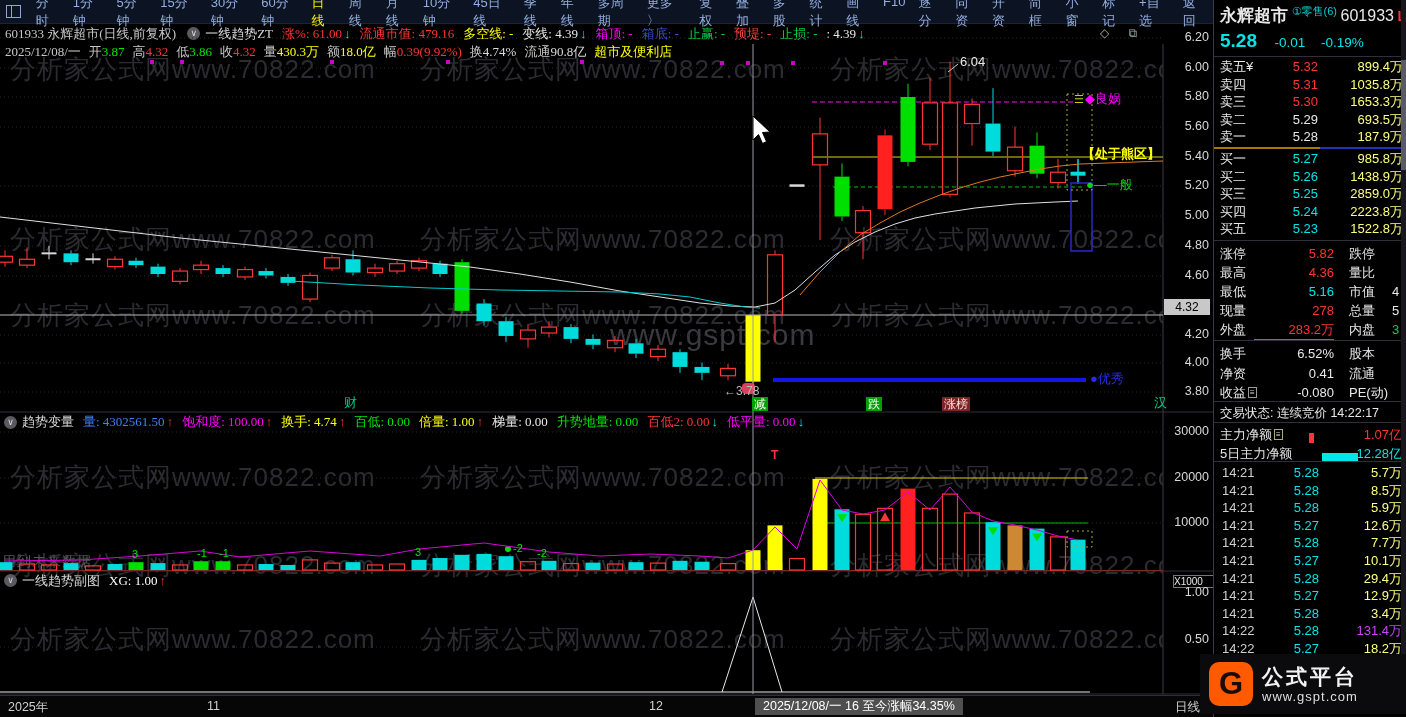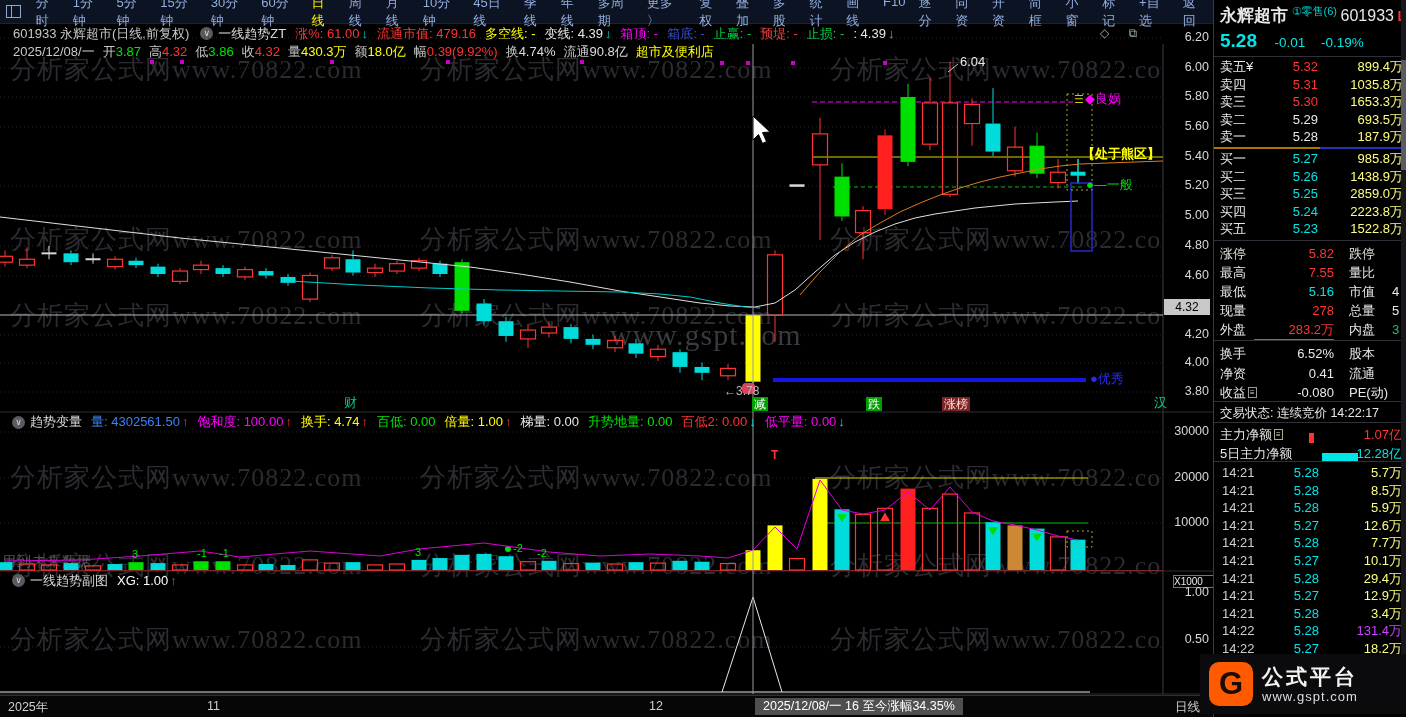--- a/index.html
+++ b/index.html
@@ -8,30 +8,30 @@
   .abs{position:absolute;white-space:nowrap;}
   
   #menubar{position:absolute;left:0;top:0;width:1213px;height:23px;background:#0c1322;
            border-bottom:1px solid #1a2438;display:flex;align-items:center;font-size:13px;color:#93aee0;}
   .win-icon{display:inline-block;width:14px;height:11px;border:1px solid #8fa8d0;margin:0 8px 0 6px;position:relative;}
   .win-icon::after{content:"";position:absolute;left:4px;top:0;width:1px;height:11px;background:#8fa8d0;}
   .mi{padding:0 6.5px;}
   .mi.active{color:#ffee00;}
   #menu-right{margin-left:auto;display:flex;}
   
-  .tokrow{position:absolute;left:8px;display:flex;align-items:center;font-size:13px;background:transparent;}
+  .tokrow{position:absolute;left:0;display:flex;align-items:center;font-size:13px;background:transparent;font-family:Liberation Serif, serif;}
   #infobar{top:24px;height:19px;line-height:19px;padding-left:5px;}
   #datebar{top:43px;height:18px;line-height:18px;padding-left:5px;z-index:4;}
   #vol-header{top:413px;height:18px;line-height:18px;padding-left:2px;z-index:4;}
   .tk{margin-right:9px;}
   .circle-icon{display:inline-block;width:13px;height:13px;border-radius:50%;background:#5a5a60;color:#ddd;
                font-size:9px;line-height:13px;text-align:center;margin:0 5px 0 2px;}
   #sub-header{top:572px;height:17px;line-height:17px;padding-left:2px;z-index:4;}
   #chart-svg{position:absolute;left:0;top:0;z-index:2;}
-  #watermarks{position:absolute;left:0;top:0;width:1163px;height:695px;overflow:hidden;z-index:1;font-family:Liberation Serif, serif;}
+  #watermarks{position:absolute;left:0;top:0;width:1163px;height:695px;overflow:hidden;z-index:1;}
   .wm{position:absolute;color:#2b2b31;font-size:26px;letter-spacing:1px;white-space:nowrap;}
   .axlbl{position:absolute;left:1165px;width:44px;text-align:right;font-size:12.5px;color:#d8d8d8;z-index:3;}
   .lbl{position:absolute;white-space:nowrap;z-index:4;line-height:1.1;}
   .chip{position:absolute;font-size:12px;line-height:14px;padding:0 2px;z-index:4;}
   
   #right-panel{position:absolute;left:1213px;top:0;width:193px;height:717px;background:#000;
                border-left:1px solid #3a3a44;overflow:hidden;z-index:10;font-size:13px;color:#e8e8e8;}
   .rp-hr{position:absolute;left:0;width:193px;height:1px;background:#30303a;}
   .rp-row{position:absolute;left:0;width:193px;height:17.6px;line-height:17.6px;display:flex;padding:0 4px 0 6px;box-sizing:border-box;}
   .rp-row .l{width:42px;}
@@ -568,21 +568,21 @@
     <div class="rp-hr" style="top:240px;"></div>
     <div id="rp-stats">
         <div class="st-row" style="top:244px;">
           <div class="sl">涨停</div>
           <div class="sv" style="color:#ff3434;">5.82</div>
           <div class="sl2">跌停</div>
           <div class="sv2" style="color:#e8e8e8;"></div>
         </div>
         <div class="st-row" style="top:263px;">
           <div class="sl">最高</div>
-          <div class="sv" style="color:#ff3434;">7.55</div>
+          <div class="sv" style="color:#ff3434;">4.36</div>
           <div class="sl2">量比</div>
           <div class="sv2" style="color:#e8e8e8;"></div>
         </div>
         <div class="st-row" style="top:282px;">
           <div class="sl">最低</div>
           <div class="sv" style="color:#00e5e5;">5.16</div>
           <div class="sl2">市值</div>
           <div class="sv2" style="color:#e8e8e8;">4</div>
         </div>
         <div class="st-row" style="top:301px;">

